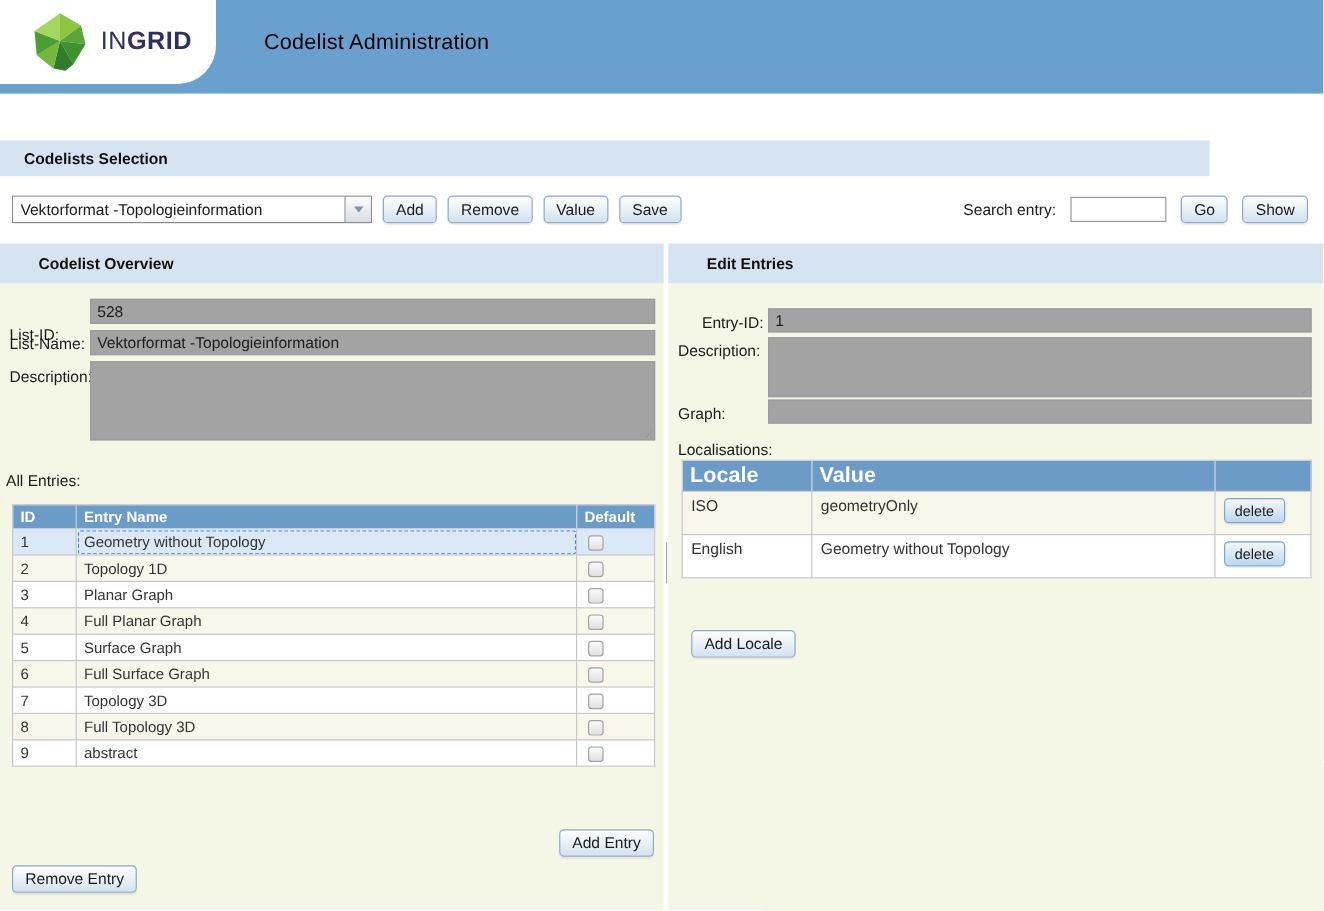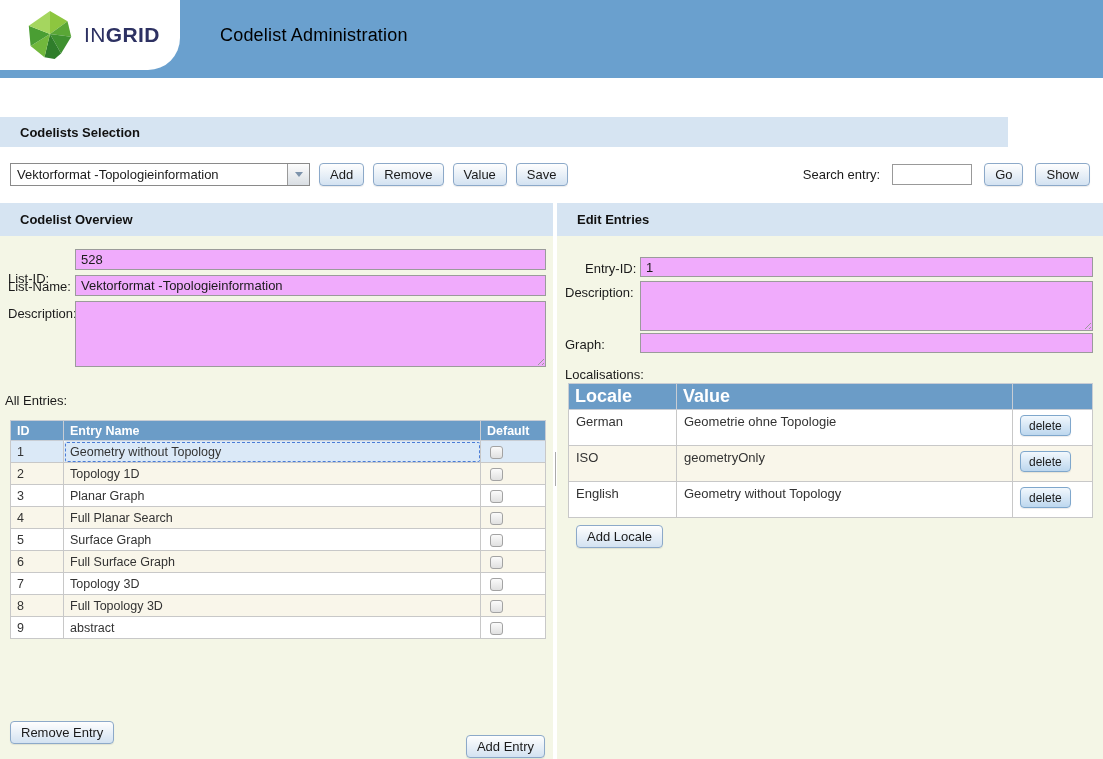--- a/index.html
+++ b/index.html
@@ -52,24 +52,24 @@
   .right-group label { font-size:13px; color:#1b1b1b; }
   .search { width:80px; height:21px; border:1px solid #999; padding:0 4px; font-size:13px;
             font-family:"Liberation Sans",sans-serif; }
 
   
   .panel { position:absolute; top:203px; height:556px; background:var(--panel-bg,#f4f6e6); }
   .panel.left  { left:0;  width:553px; }
   .panel.right { left:557px; width:546px; }
   .panel-head { position:absolute; left:0; top:0; width:100%; height:33px;
                 background:var(--bar-blue,#d6e4f2); display:flex; align-items:center; }
-  .panel-head span { margin-left:20px; font-size:13px; font-weight:700; color:#111; }
+  .panel-head span { margin-left:32px; font-size:13px; font-weight:700; color:#111; }
 
   .flabel { position:absolute; font-size:13px; color:#1b1b1b; }
-  .field { position:absolute; border:1px solid #9b9b9b; background:#f0abfc; font-size:13px;
+  .field { position:absolute; border:1px solid #9b9b9b; background:#a3a3a3; font-size:13px;
            color:#1b1b1b; padding:1px 5px; font-family:"Liberation Sans",sans-serif; }
   textarea.field { resize:both; }
   .ta-wrap { position:absolute; }
   .ta-wrap textarea { position:absolute; left:0; top:0; width:100%; height:100%; resize:none; }
   .grip { position:absolute; right:2px; bottom:2px; width:9px; height:9px; pointer-events:none;
           background:repeating-linear-gradient(135deg, transparent 0 2px, #9a9a9a 2px 3px); 
           clip-path:polygon(100% 0, 100% 100%, 0 100%); }
 
   
   table { border-collapse:collapse; table-layout:fixed; background:#fff; }
@@ -86,21 +86,21 @@
   .cb { display:inline-block; width:13px; height:13px; border:1px solid #a3a3a3; border-radius:3px;
         background:linear-gradient(#fbfbfb,#e0e0e0); vertical-align:middle; margin-left:3px; }
 
   .locales { position:absolute; left:11px; top:180px; width:525px; }
   .locales th { height:20px; font-size:18px; }
   .locales td { height:36px; vertical-align:top; font-size:13px; padding:4px 7px; }
   .locales tr.even td { background:#f9f6ea; }
   .locales td.act { vertical-align:top; padding-top:5px; }
 
   .remove-entry { position:absolute; left:10px; top:518px; }
-  .add-entry { position:absolute; right:8px; top:532px; }
+  .add-entry { position:absolute; right:8px; top:488px; }
   .add-locale { position:absolute; left:19px; top:322px; }
 
   .divider-tick { position:absolute; left:555px; top:452px; width:1px; height:34px; background:#aaa; }
 </style>
 </head>
 <body>
 
 <div class="screen">
 
   <header class="top">
@@ -187,21 +187,21 @@
             <td>Topology 1D</td>
             <td><span class="cb"></span></td>
           </tr>
           <tr>
             <td>3</td>
             <td>Planar Graph</td>
             <td><span class="cb"></span></td>
           </tr>
           <tr class="even">
             <td>4</td>
-            <td>Full Planar Search</td>
+            <td>Full Planar Graph</td>
             <td><span class="cb"></span></td>
           </tr>
           <tr>
             <td>5</td>
             <td>Surface Graph</td>
             <td><span class="cb"></span></td>
           </tr>
           <tr class="even">
             <td>6</td>
             <td>Full Surface Graph</td>
@@ -255,25 +255,20 @@
           <col style="width:80px">
         </colgroup>
       <thead>
         <tr>
           <th>Locale</th>
           <th>Value</th>
           <th></th>
         </tr>
       </thead>
       <tbody>
-          <tr>
-            <td>German</td>
-            <td>Geometrie ohne Topologie</td>
-            <td class="act"><button class="btn small">delete</button></td>
-          </tr>
           <tr class="even">
             <td>ISO</td>
             <td>geometryOnly</td>
             <td class="act"><button class="btn small">delete</button></td>
           </tr>
           <tr>
             <td>English</td>
             <td>Geometry without Topology</td>
             <td class="act"><button class="btn small">delete</button></td>
           </tr>

